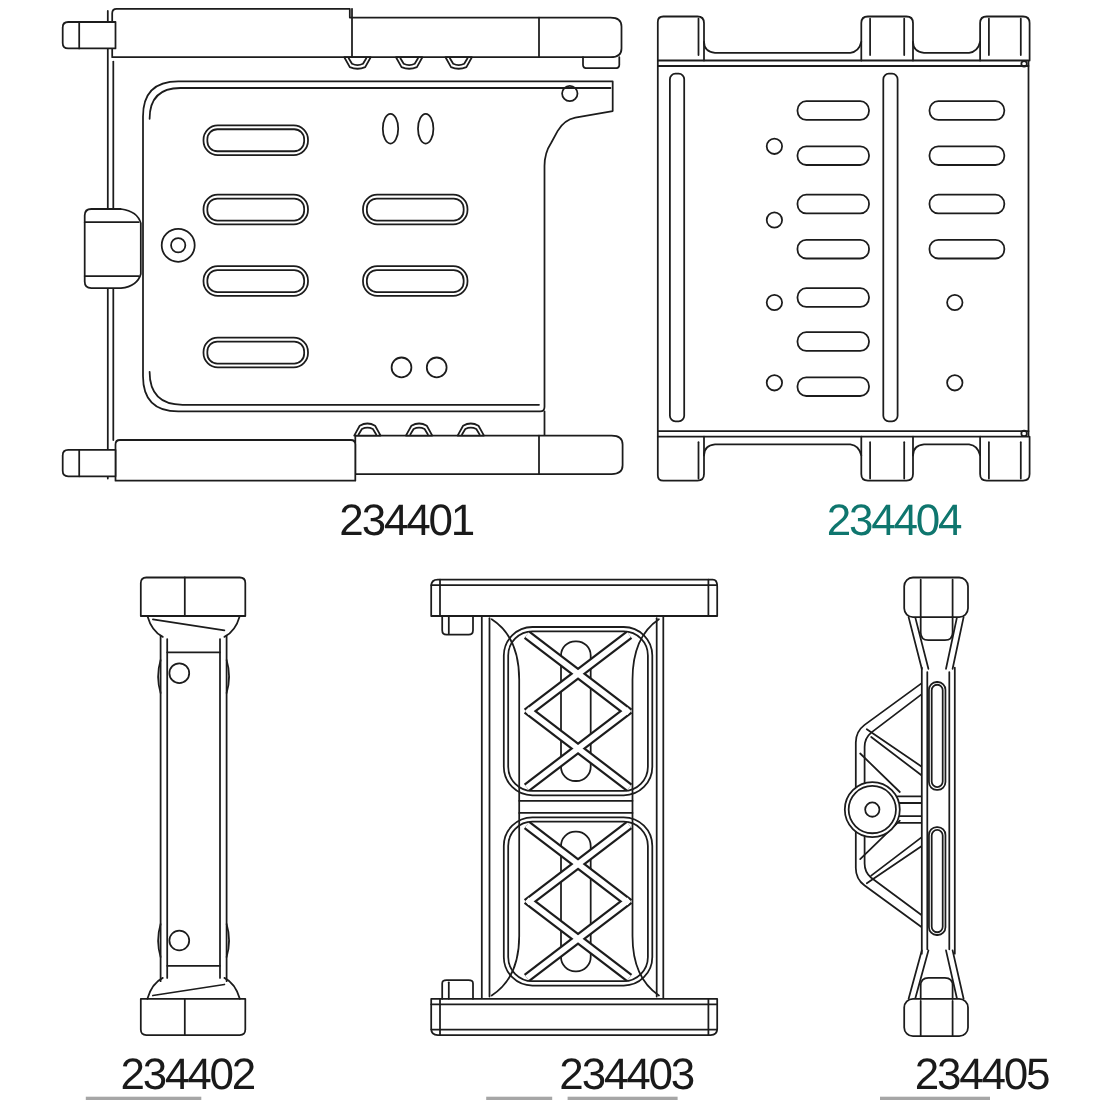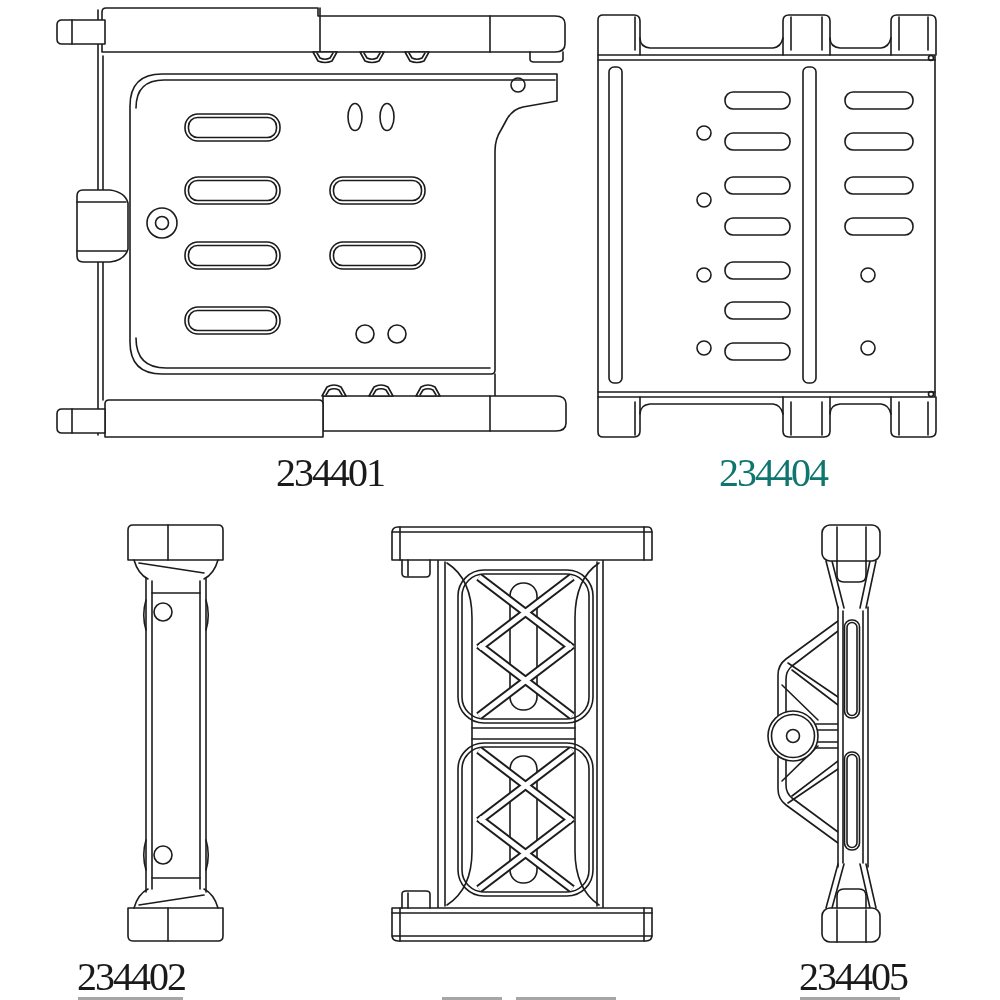--- a/index.html
+++ b/index.html
@@ -1,26 +1,26 @@
 <!DOCTYPE html>
 <html><head>
 <meta charset="utf-8">
 <style>
   html,body{margin:0;padding:0;background:#ffffff;}
   .canvas{position:relative;width:1000px;height:1000px;background:#ffffff;overflow:hidden;}
   .part{position:absolute;margin:0;padding:0;}
   .part svg{display:block;width:100%;height:100%;color:#1c1c1c;}
   .label{
     position:absolute;
-    font-family:Liberation Serif, serif;
+    font-family:Liberation Sans, sans-serif;
     font-size:40px;
     letter-spacing:-2px;
     line-height:1.05;
     color:#1a1a1a;
-    text-align:center;
+    text-align:right;
     width:200px;
     white-space:nowrap;
   }
   .cutmark{position:absolute;height:3px;background:#a6a6a6;top:997px;}
 </style>
 </head>
 <body>
 
 <div class="canvas" style="background: rgb(255, 255, 255);">
 
@@ -301,20 +301,21 @@
         <path d="M85,395 V427"></path>
           <path d="M114,395 V427"></path>
         <path d="M85,393 V381 Q85,374 92,374 H107 Q114,374 114,381 V393"></path>
       </g>
     </svg>
   </figure>
 
   <div class="label" style="left: 230px; top: 452px; color: rgb(26, 26, 26);">234401</div>
   <div class="label" style="left: 673px; top: 452px; color: #0f766e;">234404</div>
   <div class="label" style="left: 31px; top: 956px; color: rgb(26, 26, 26);">234402</div>
+  <div class="label" style="left: 430px; top: 956px; color: rgb(26, 26, 26);">234403</div>
   <div class="label" style="left: 753px; top: 956px; color: rgb(26, 26, 26);">234405</div>
 
   <div class="cutmark" style="left:78px;width:105px"></div>
   <div class="cutmark" style="left:442px;width:60px"></div>
   <div class="cutmark" style="left:516px;width:100px"></div>
   <div class="cutmark" style="left:800px;width:100px"></div>
 
 </div>
 
 </body></html>

